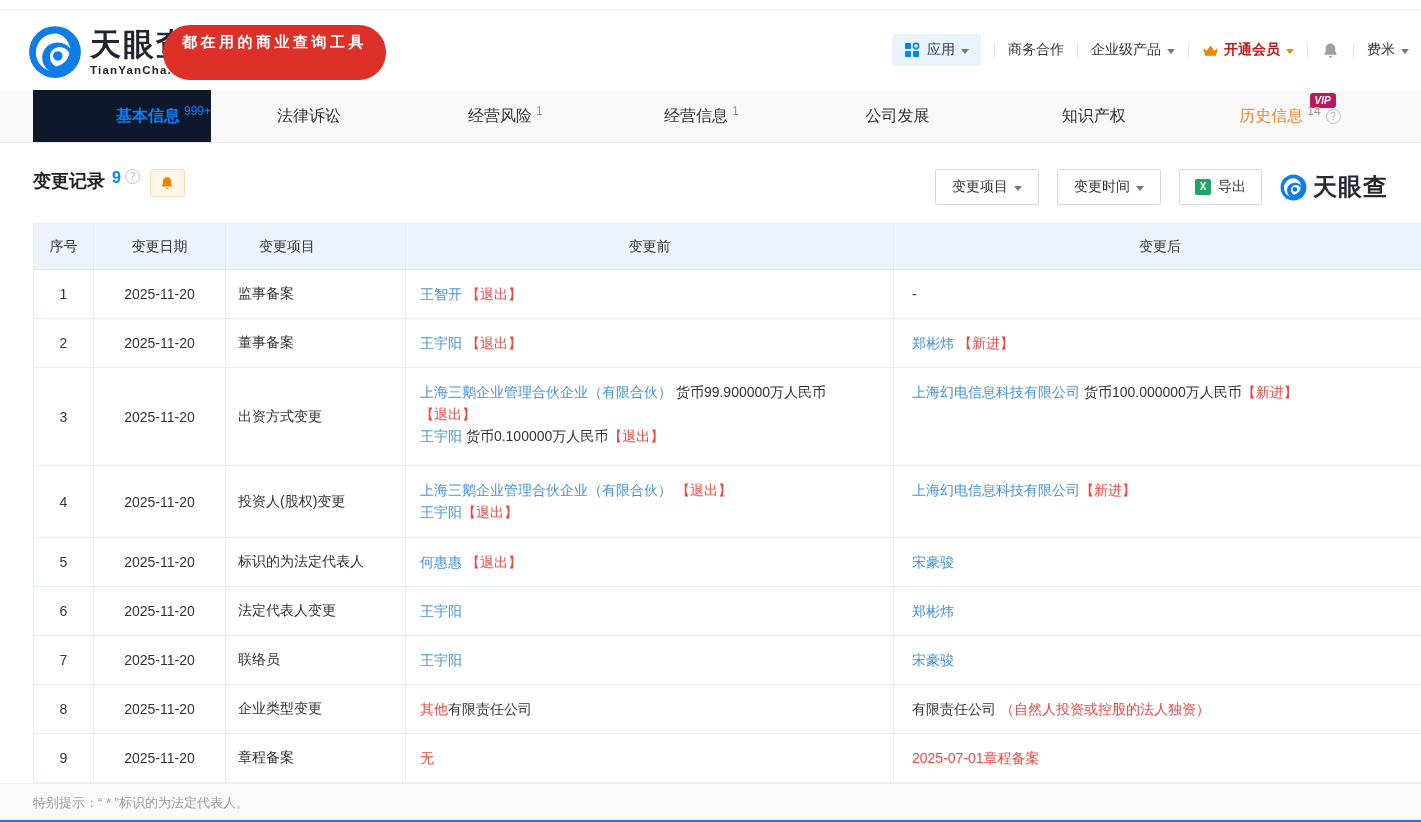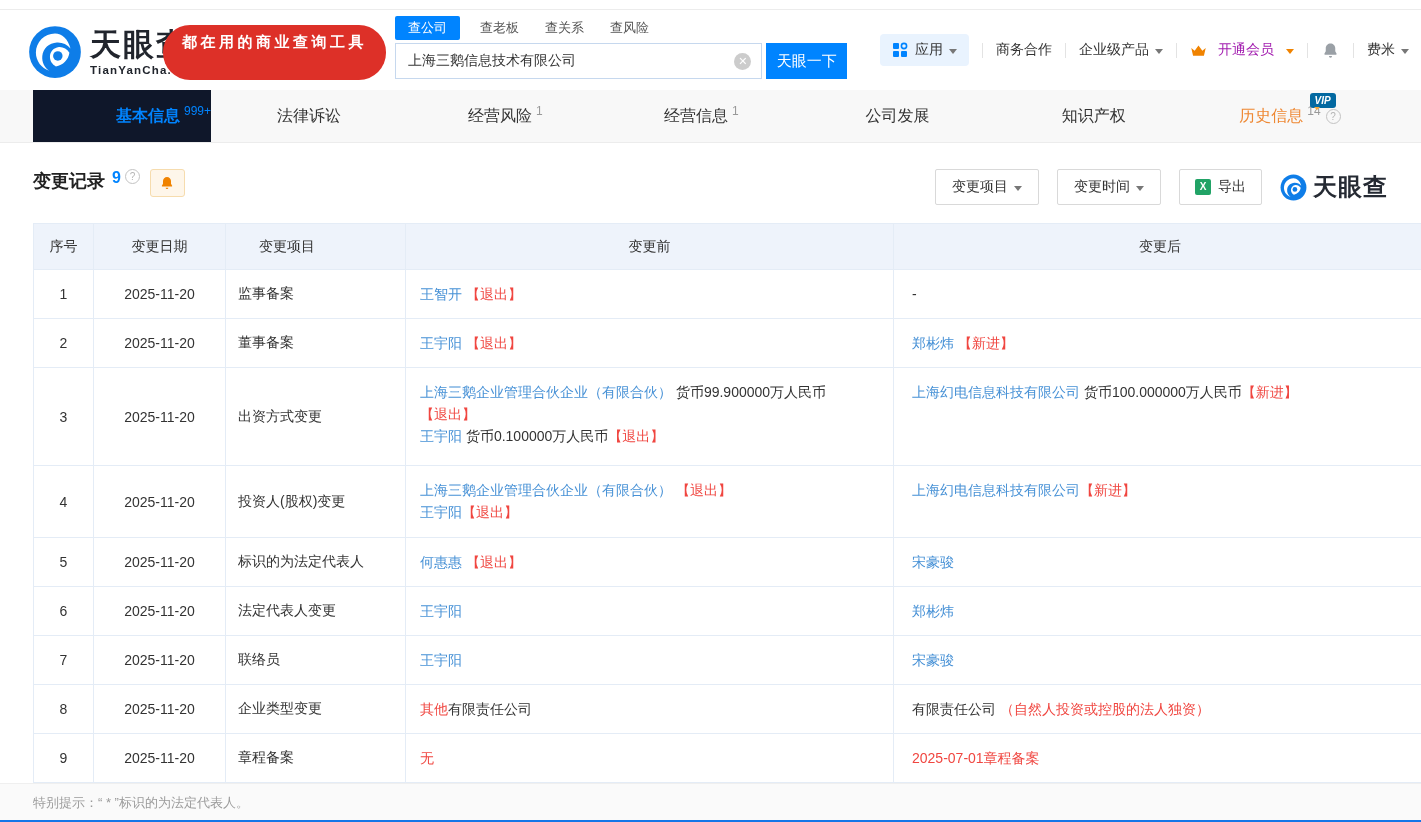--- a/index.html
+++ b/index.html
@@ -25,35 +25,35 @@
   .sinput { width:100%; height:100%; border:0; outline:none; font-size:14px; color:#333; padding:0 36px 0 12px; font-family:inherit; }
   .clear-icon { position:absolute; right:10px; top:9px; width:17px; height:17px; border-radius:50%; background:#ccc; color:#fff; font-size:11px; line-height:17px; text-align:center; cursor:pointer; }
   .clear-icon::before { content:"✕"; }
   .sbtn { width:81px; height:36px; margin-left:4px; background:#0084ff; color:#fff; border:0; font-size:15px; cursor:pointer; font-family:inherit; }
 
   .topnav { position:absolute; right:12px; top:22px; display:flex; align-items:center; height:36px; }
   .apps-pill { display:flex; align-items:center; background:#e9f3fe; border-radius:4px; padding:7px 12px; cursor:pointer; }
   .apps-pill .lbl { font-size:14px; color:#333; margin-left:7px; }
   .nav-item { font-size:14px; color:#333; cursor:pointer; display:flex; align-items:center; white-space:nowrap; }
   .nav-div { width:1px; height:15px; background:#e3e3e3; margin:0 13px; }
-  .nav-item.vip { color:#a21caf; font-weight:normal;gap:6px; }
+  .nav-item.vip { color:#b91c1c; font-weight:bold; }
   .nav-item.vip svg { margin-right:5px; }
   .caret { display:inline-block; width:0; height:0; border:4px solid transparent; border-top:5px solid #777; margin-left:6px; position:relative; top:3px; }
   .caret.orange { border-top-color:#f08300; }
   .bell-top { cursor:pointer; display:flex; align-items:center; }
 
   
   .tabbar { height:53px; background:#f8f8f8; border-bottom:1px solid #ececec; display:flex; padding:0 33px; }
   .ptab { flex:1; display:flex; align-items:center; justify-content:center; font-size:16px; color:#333; cursor:pointer; position:relative; }
   .ptab.active { flex:0 0 178px; background:#0f172a; color:#0084ff; font-weight:bold;justify-content:flex-end; }
   .ptab .badge { font-size:12px; margin-left:4px; position:relative; top:-5px; font-weight:normal; }
   .ptab.active .badge { color:#0084ff; }
   .ptab .badge.gray { color:#999; }
   .ptab.vip-tab { color:#ee8833; }
-  .vip-tag { position:absolute; top:3px; left:60%; background:#0369a1; color:#fff; font-size:10px; font-weight:bold; font-style:italic; line-height:13px; padding:1px 5px; border-radius:3px; }
+  .vip-tag { position:absolute; top:3px; left:60%; background:#be185d; color:#fff; font-size:10px; font-weight:bold; font-style:italic; line-height:13px; padding:1px 5px; border-radius:3px; }
   .vip-tag::after { content:""; position:absolute; left:4px; bottom:-5px; border:3px solid transparent; border-top-color:#f5a83c; }
   .help-icon { display:inline-block; width:15px; height:15px; border:1px solid #c3c3c3; border-radius:50%; color:#b5b5b5; font-size:10px; line-height:13px; text-align:center; margin-left:5px; cursor:pointer; }
   .help-icon::before { content:"?"; }
 
   
   .content { padding:26px 33px 0; background:#fff; }
   .section-row { display:flex; align-items:flex-start; height:36px; margin-bottom:18px; }
   .sec-title { font-size:18px; font-weight:bold; color:#222; }
   .sec-count { font-size:16px; font-weight:bold; color:#0084ff; margin-left:7px; }
   .sec-help { margin-left:4px; }
@@ -101,35 +101,20 @@
     <circle cx="26.5" cy="27.5" r="4.2" fill="#0e7de8"></circle>
   </svg>
   <div class="logo-text">
     <div class="cn">天眼查</div>
     <div class="en">TianYanCha.com</div>
   </div>
   <div class="slogan">
     <div class="l1">都在用的商业查询工具</div>
   </div>
 
-  <div class="search">
-    <div class="stabs">
-        <span class="stab active">查公司</span>
-        <span class="stab">查老板</span>
-        <span class="stab">查关系</span>
-        <span class="stab">查风险</span>
-      </div>
-    <div class="srow">
-      <div class="sinput-wrap">
-        <input class="sinput" value="上海三鹅信息技术有限公司" style="">
-        <span class="clear-icon"></span>
-      </div>
-      <button class="sbtn">天眼一下</button>
-    </div>
-  </div>
 
   <div class="topnav">
     <div class="apps-pill">
       <svg width="16" height="16" viewBox="0 0 16 16">
         <rect x="1" y="1" width="6" height="6" rx="1" fill="#0084ff"></rect>
         <circle cx="12" cy="4" r="2.6" fill="none" stroke="#0084ff" stroke-width="1.6"></circle>
         <rect x="1" y="9" width="6" height="6" rx="1" fill="#0084ff"></rect>
         <rect x="9" y="9" width="6" height="6" rx="1" fill="#0084ff"></rect>
       </svg>
       <span class="lbl">应用</span>

